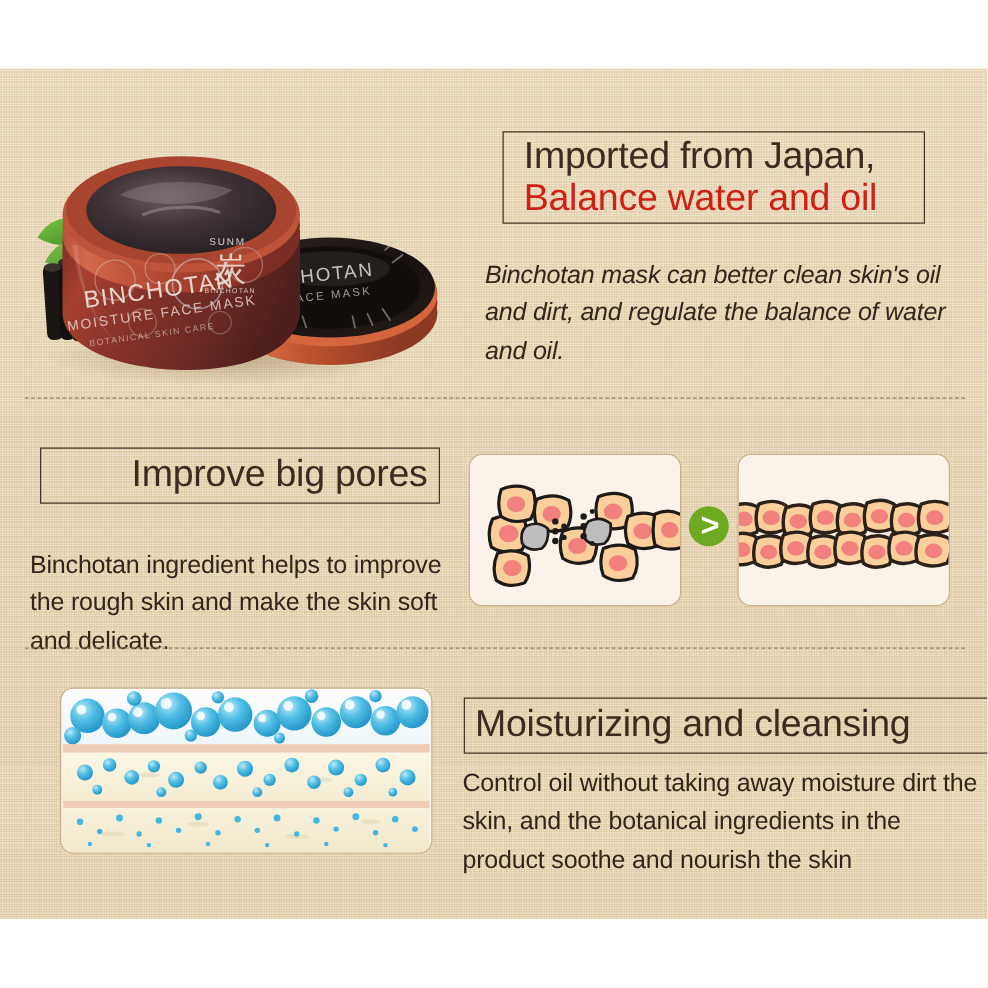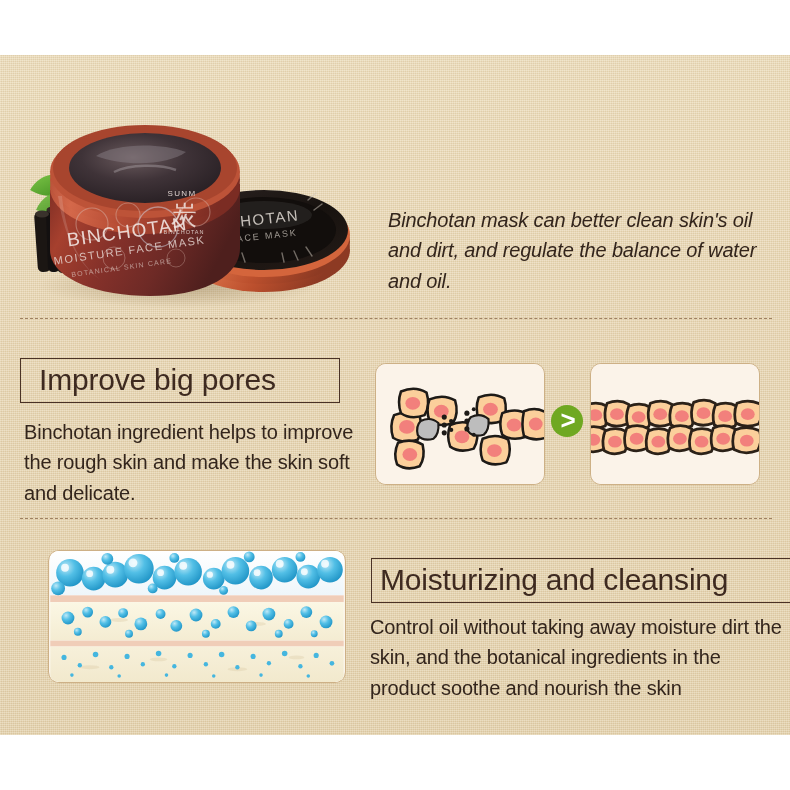--- a/index.html
+++ b/index.html
@@ -223,30 +223,34 @@
 
         <g opacity="0.9" transform="translate(150,124)">
           <text x="14" y="0" text-anchor="middle" fill="#ece0dc" font-family="Liberation Sans, sans-serif" font-size="8" letter-spacing="1.4">SUNM</text>
           <text x="16" y="28" text-anchor="middle" fill="#f0e4e0" font-family="Liberation Serif, serif" font-size="26" opacity="0.95">炭</text>
           <text x="16" y="38" text-anchor="middle" fill="#e0d0cb" font-family="Liberation Sans, sans-serif" font-size="5.5" letter-spacing="1">BINCHOTAN</text>
         </g>
       </g>
     </svg>
   </div>
 
+  <div class="title-box" id="title-box-1" style="left:402px; top:105px; width:338px; height:74px; padding:2px 0 2px 16px;">
+    <div class="title-line">Imported from Japan,</div>
+    <div class="title-line accent">Balance water and oil</div>
+  </div>
 
   <div class="body-text" style="left:388px; top:205px; width:380px;font-style:italic;">Binchotan mask can better clean skin's oil and dirt, and regulate the balance of water and oil.</div>
 
   <div class="divider" style="left:20px; top:318px; width:752px;"></div>
 
-  <div class="title-box" id="title-box-2" style="left:20px; top:358px; width:320px; height:45px; padding:0 9px 0 18px;">
+  <div class="title-box" id="title-box-2" style="left:32px; top:358px; width:320px; height:45px; padding:0 9px 0 18px;text-align:right;">
     <div class="title-line">Improve big pores</div>
   </div>
 
-  <div class="body-text" style="left:24px; top:417px; width:330px;">Binchotan ingredient helps to improve the rough skin and make the skin soft and delicate.</div>
+  <div class="body-text" style="left:24px; top:437px; width:330px;">Binchotan ingredient helps to improve the rough skin and make the skin soft and delicate.</div>
 
   <div class="card" style="left:375px; top:363px; width:170px; height:122px;">
     <svg viewBox="0 0 170 122" xmlns="http://www.w3.org/2000/svg">
       <rect x="0" y="0" width="170" height="122" fill="#fbf3e9"></rect>
       <g stroke="#1d1a17" stroke-width="2.6" stroke-linejoin="round">
 
         <path d="M18 52 q14 -6 26 1 q4 14 -2 24 q-14 5 -25 -2 q-4 -12 1 -23 Z" fill="#fbcf9b"></path>
         <ellipse cx="31" cy="64" rx="8" ry="7" fill="#f2807c" stroke="none"></ellipse>
         <path d="M22 80 q14 -5 25 2 q3 13 -3 22 q-13 5 -23 -2 q-4 -11 1 -22 Z" fill="#fbcf9b"></path>
         <ellipse cx="34" cy="92" rx="7.5" ry="6.5" fill="#f2807c" stroke="none"></ellipse>

